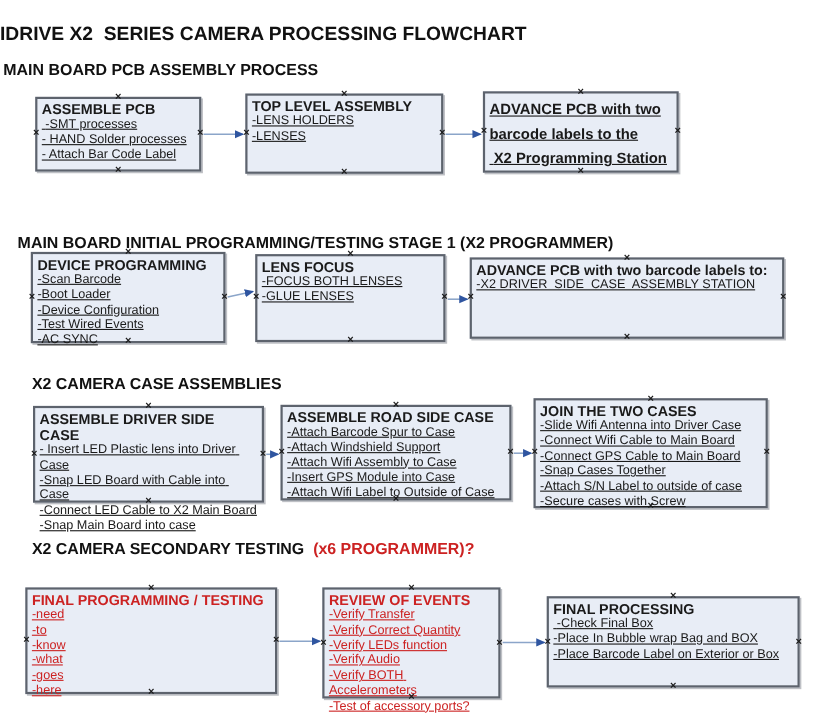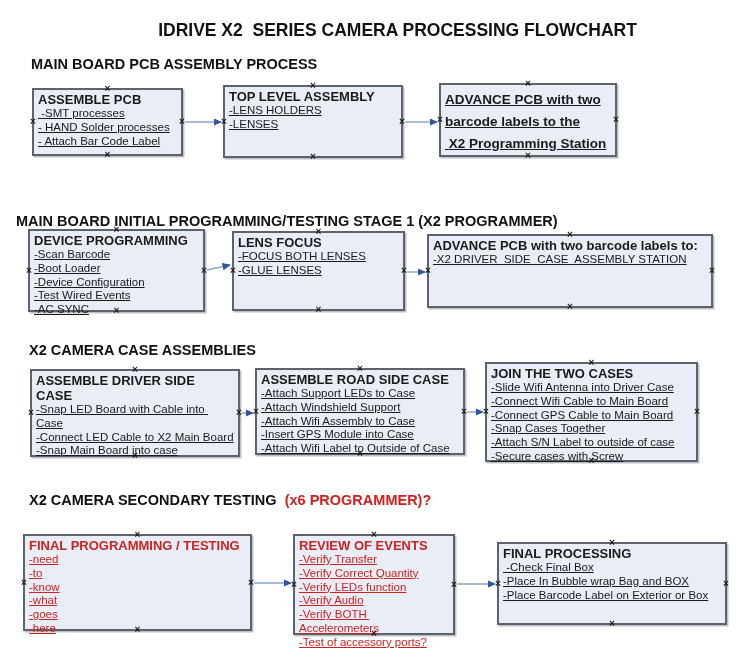--- a/index.html
+++ b/index.html
@@ -1,22 +1,22 @@
 <!DOCTYPE html>
 <html><head>
 <meta charset="utf-8">
 <style>
   html,body { margin:0; padding:0; background:#ffffff; }
   #canvas {
     position:relative; width:747px; height:662px; background:#ffffff;
     font-family:"Liberation Sans", sans-serif; color:#1a1a1a; overflow:hidden;
   }
   .chart-title {
-    position:absolute; left:0; right:0; top:20px; text-align:center;
-    font-weight:bold; font-size:17.5px; white-space:pre; color:#111;margin-left:48px;
+    position:absolute; left:0; right:0; top:20px; 
+    font-weight:bold; font-size:17.5px; white-space:pre; color:#111;
   }
   .section-heading {
     position:absolute; font-weight:bold; font-size:14.5px; white-space:pre; color:#111;
   }
   .flow-box {
     position:absolute; box-sizing:border-box;
     background:#e8edf6; border:2px solid #5d636d;
     box-shadow:1.5px 1.5px 0 rgba(125,130,140,.5);
     padding:2px 4px; overflow:visible;
   }
@@ -45,21 +45,21 @@
     </defs>
   <line x1="185" y1="122" x2="221" y2="122" stroke="#8ba5c9" stroke-width="1.4" marker-end="url(#ah)"></line>
       <line x1="405" y1="122" x2="437" y2="122" stroke="#8ba5c9" stroke-width="1.4" marker-end="url(#ah)"></line>
       <line x1="207" y1="270" x2="230" y2="265" stroke="#8ba5c9" stroke-width="1.4" marker-end="url(#ah)"></line>
       <line x1="407" y1="272" x2="425" y2="272" stroke="#8ba5c9" stroke-width="1.4" marker-end="url(#ah)"></line>
       <line x1="242" y1="413" x2="253" y2="413" stroke="#8ba5c9" stroke-width="1.4" marker-end="url(#ah)"></line>
       <line x1="467" y1="412" x2="483" y2="412" stroke="#8ba5c9" stroke-width="1.4" marker-end="url(#ah)"></line>
       <line x1="254" y1="583" x2="291" y2="583" stroke="#8ba5c9" stroke-width="1.4" marker-end="url(#ah)"></line>
       <line x1="457" y1="584" x2="495" y2="584" stroke="#8ba5c9" stroke-width="1.4" marker-end="url(#ah)"></line>
     </svg>
-<div class="section-heading" style="left: 31px; top: 56px;"><span>MAIN BOARD PCB ASSEMBLY PROCESS</span></div>
+<div class="section-heading" style="left: 3px; top: 56px;"><span>MAIN BOARD PCB ASSEMBLY PROCESS</span></div>
     <div class="flow-box" style="left: 32px; top: 88px; width: 151px; height: 68px; background: rgb(232, 237, 246); border-color: rgb(93, 99, 109);">
       <div class="box-title">ASSEMBLE PCB</div>
       <div class="box-item"> -SMT processes</div>
       <div class="box-item">- HAND Solder processes</div>
       <div class="box-item">- Attach Bar Code Label</div>
       <span class="handle" style="left: 50%; top: -1px;">×</span>
       <span class="handle" style="left: 50%; top: calc(100% + 1px);">×</span>
       <span class="handle" style="left: -1px; top: 50%;">×</span>
       <span class="handle" style="left: calc(100% + 1px); top: 50%;">×</span>
     </div>
@@ -107,31 +107,32 @@
       <div class="box-title">ADVANCE PCB with two barcode labels to:</div>
       <div class="box-item">-X2 DRIVER  SIDE  CASE  ASSEMBLY STATION</div>
       <span class="handle" style="left: 50%; top: -1px;">×</span>
       <span class="handle" style="left: 50%; top: calc(100% + 1px);">×</span>
       <span class="handle" style="left: -1px; top: 50%;">×</span>
       <span class="handle" style="left: calc(100% + 1px); top: 50%;">×</span>
     </div>
     <div class="section-heading" style="left: 29px; top: 342px;"><span>X2 CAMERA CASE ASSEMBLIES</span></div>
     <div class="flow-box" style="left: 30px; top: 369px; width: 210px; height: 88px; background: rgb(232, 237, 246); border-color: rgb(93, 99, 109);">
       <div class="box-title">ASSEMBLE DRIVER SIDE CASE</div>
+      <div class="box-item">- Insert LED Plastic lens into Driver Case</div>
       <div class="box-item">-Snap LED Board with Cable into Case</div>
       <div class="box-item">-Connect LED Cable to X2 Main Board</div>
       <div class="box-item">-Snap Main Board into case</div>
       <span class="handle" style="left: 50%; top: -1px;">×</span>
       <span class="handle" style="left: 50%; top: calc(100% + 1px);">×</span>
       <span class="handle" style="left: -1px; top: 50%;">×</span>
       <span class="handle" style="left: calc(100% + 1px); top: 50%;">×</span>
     </div>
     <div class="flow-box" style="left: 255px; top: 368px; width: 210px; height: 87px; background: rgb(232, 237, 246); border-color: rgb(93, 99, 109);">
       <div class="box-title">ASSEMBLE ROAD SIDE CASE</div>
-      <div class="box-item">-Attach Support LEDs to Case</div>
+      <div class="box-item">-Attach Barcode Spur to Case</div>
       <div class="box-item">-Attach Windshield Support</div>
       <div class="box-item">-Attach Wifi Assembly to Case</div>
       <div class="box-item">-Insert GPS Module into Case</div>
       <div class="box-item">-Attach Wifi Label to Outside of Case</div>
       <span class="handle" style="left: 50%; top: -1px;">×</span>
       <span class="handle" style="left: 50%; top: calc(100% + 1px);">×</span>
       <span class="handle" style="left: -1px; top: 50%;">×</span>
       <span class="handle" style="left: calc(100% + 1px); top: 50%;">×</span>
     </div>
     <div class="flow-box" style="left: 485px; top: 362px; width: 213px; height: 100px; background: rgb(232, 237, 246); border-color: rgb(93, 99, 109);">

